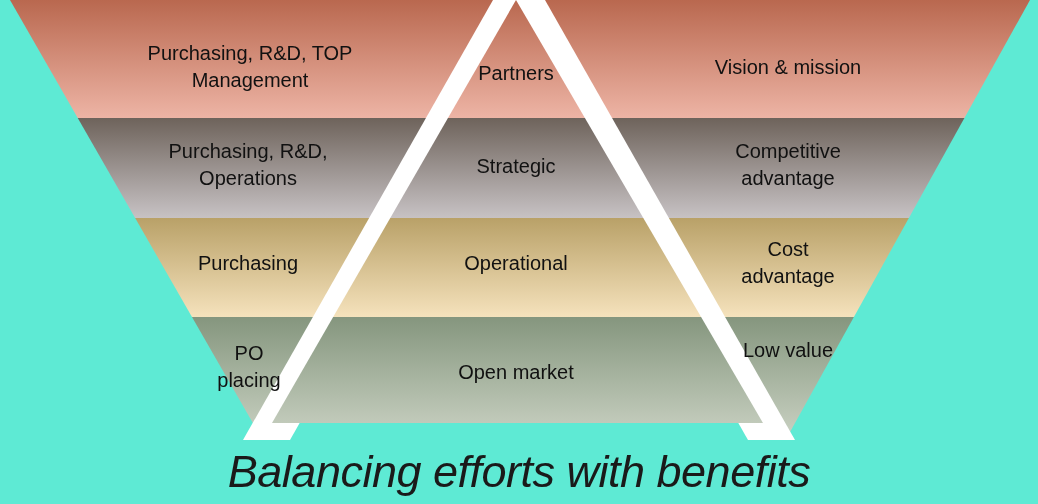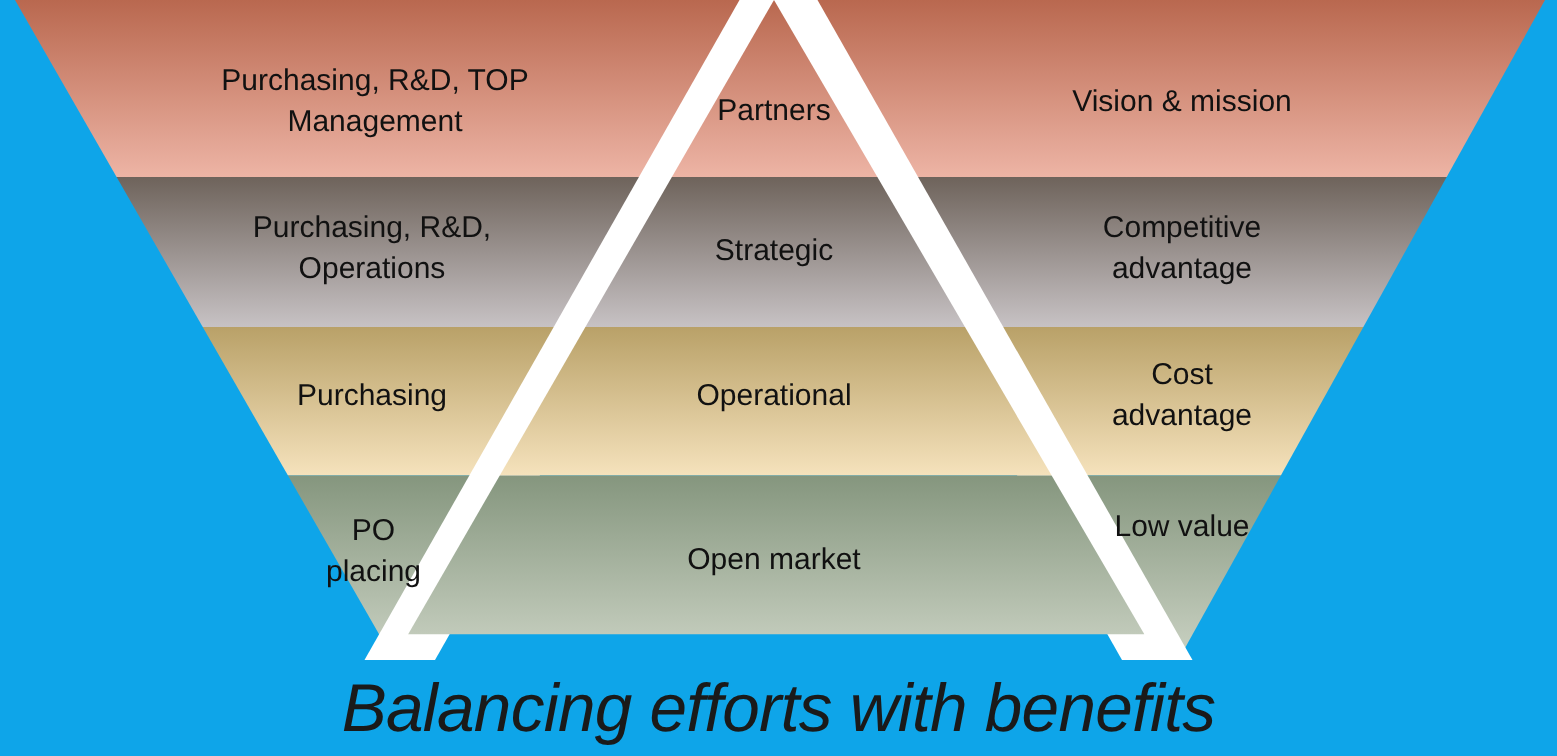--- a/index.html
+++ b/index.html
@@ -4,21 +4,21 @@
 <style>
   html, body {
     margin: 0;
     padding: 0;
     background: #ffffff;
   }
   #stage {
     position: relative;
     width: 1038px;
     height: 504px;
-    background: #0ea5e9;
+    background: #5eead4;
     overflow: hidden;
     font-family: "Liberation Sans", sans-serif;
   }
   #diagram-svg {
     position: absolute;
     left: 0;
     top: 0;
     width: 1038px;
     height: 504px;
     display: block;

